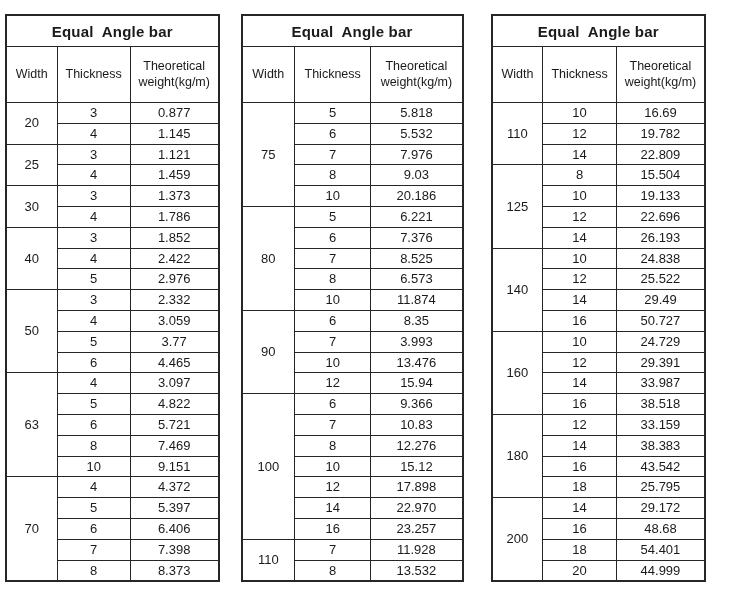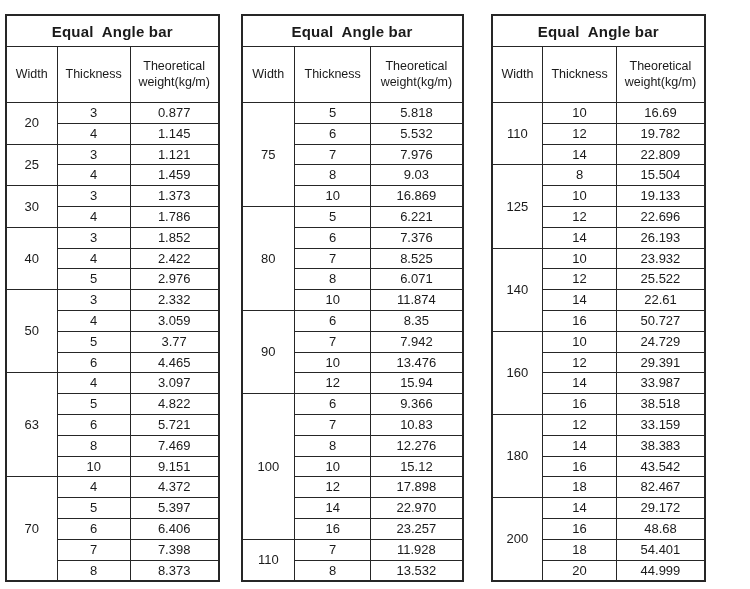--- a/index.html
+++ b/index.html
@@ -213,51 +213,51 @@
           <tr>
             <td class="thickness-cell">7</td>
             <td class="weight-cell">7.976</td>
           </tr>
           <tr>
             <td class="thickness-cell">8</td>
             <td class="weight-cell">9.03</td>
           </tr>
           <tr>
             <td class="thickness-cell">10</td>
-            <td class="weight-cell">16.869</td>
+            <td class="weight-cell">20.186</td>
           </tr>
           <tr>
             <td rowspan="5" class="width-cell">80</td>
             <td class="thickness-cell">5</td>
             <td class="weight-cell">6.221</td>
           </tr>
           <tr>
             <td class="thickness-cell">6</td>
             <td class="weight-cell">7.376</td>
           </tr>
           <tr>
             <td class="thickness-cell">7</td>
             <td class="weight-cell">8.525</td>
           </tr>
           <tr>
             <td class="thickness-cell">8</td>
-            <td class="weight-cell">6.071</td>
+            <td class="weight-cell">6.573</td>
           </tr>
           <tr>
             <td class="thickness-cell">10</td>
             <td class="weight-cell">11.874</td>
           </tr>
           <tr>
             <td rowspan="4" class="width-cell">90</td>
             <td class="thickness-cell">6</td>
             <td class="weight-cell">8.35</td>
           </tr>
           <tr>
             <td class="thickness-cell">7</td>
-            <td class="weight-cell">7.942</td>
+            <td class="weight-cell">3.993</td>
           </tr>
           <tr>
             <td class="thickness-cell">10</td>
             <td class="weight-cell">13.476</td>
           </tr>
           <tr>
             <td class="thickness-cell">12</td>
             <td class="weight-cell">15.94</td>
           </tr>
           <tr>
@@ -343,29 +343,29 @@
             <td class="thickness-cell">12</td>
             <td class="weight-cell">22.696</td>
           </tr>
           <tr>
             <td class="thickness-cell">14</td>
             <td class="weight-cell">26.193</td>
           </tr>
           <tr>
             <td rowspan="4" class="width-cell">140</td>
             <td class="thickness-cell">10</td>
-            <td class="weight-cell">23.932</td>
+            <td class="weight-cell">24.838</td>
           </tr>
           <tr>
             <td class="thickness-cell">12</td>
             <td class="weight-cell">25.522</td>
           </tr>
           <tr>
             <td class="thickness-cell">14</td>
-            <td class="weight-cell">22.61</td>
+            <td class="weight-cell">29.49</td>
           </tr>
           <tr>
             <td class="thickness-cell">16</td>
             <td class="weight-cell">50.727</td>
           </tr>
           <tr>
             <td rowspan="4" class="width-cell">160</td>
             <td class="thickness-cell">10</td>
             <td class="weight-cell">24.729</td>
           </tr>
@@ -389,21 +389,21 @@
           <tr>
             <td class="thickness-cell">14</td>
             <td class="weight-cell">38.383</td>
           </tr>
           <tr>
             <td class="thickness-cell">16</td>
             <td class="weight-cell">43.542</td>
           </tr>
           <tr>
             <td class="thickness-cell">18</td>
-            <td class="weight-cell">82.467</td>
+            <td class="weight-cell">25.795</td>
           </tr>
           <tr>
             <td rowspan="4" class="width-cell">200</td>
             <td class="thickness-cell">14</td>
             <td class="weight-cell">29.172</td>
           </tr>
           <tr>
             <td class="thickness-cell">16</td>
             <td class="weight-cell">48.68</td>
           </tr>

